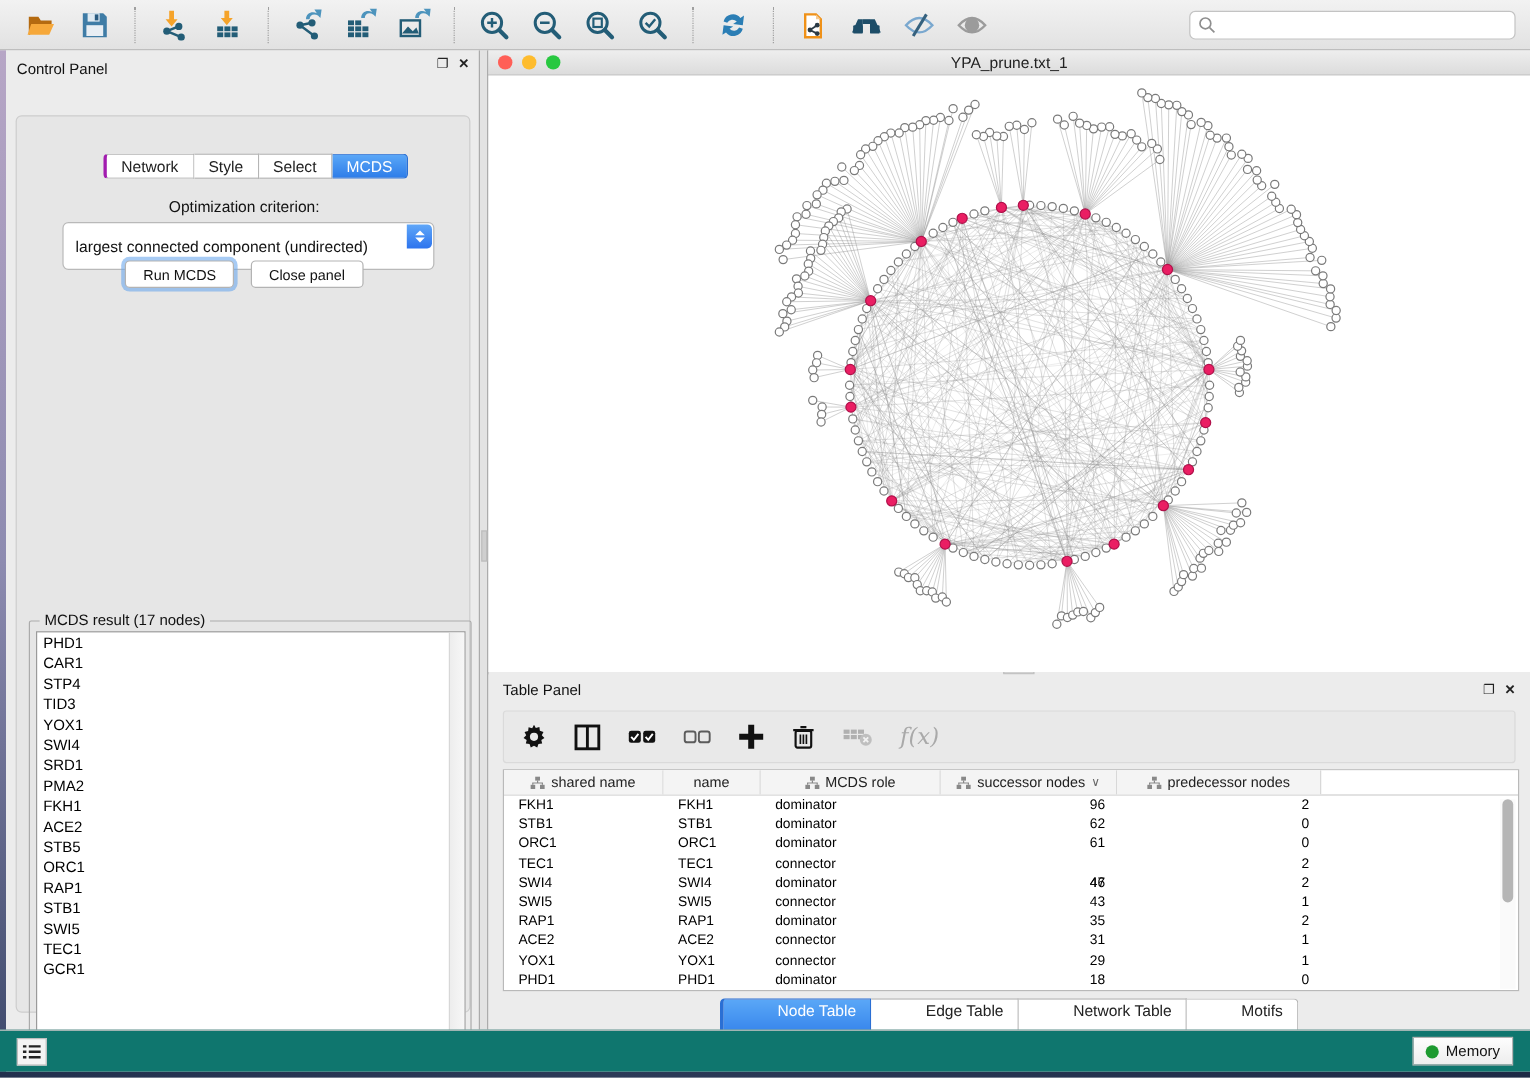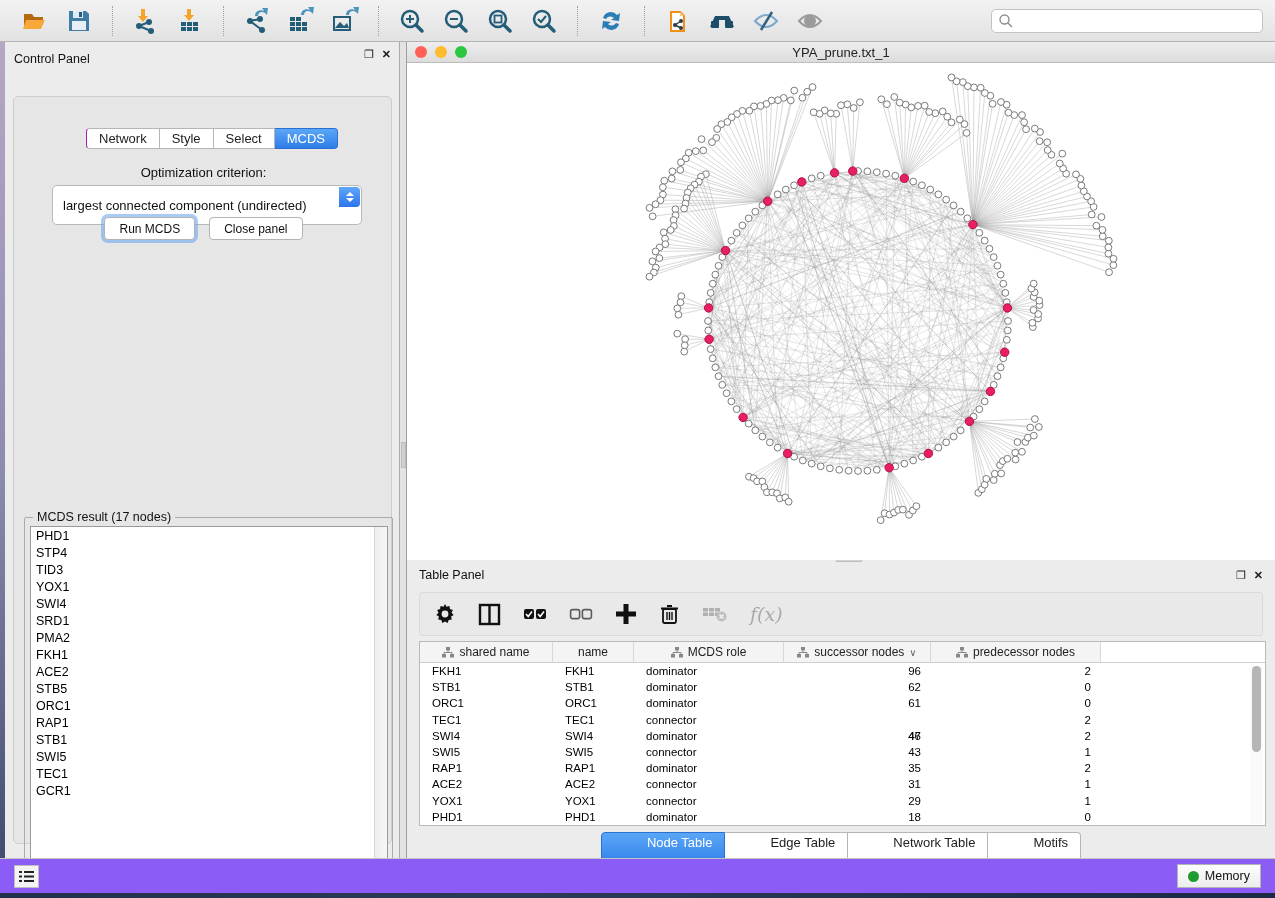--- a/index.html
+++ b/index.html
@@ -25,21 +25,21 @@
   #control-panel { left:5px; top:42px; width:395px; height:816px; background:#ececec;
     border-right:1px solid #ababab; }
   .panel-title { font-size:12.5px; color:#111; }
   .win-btns { display:flex; gap:8px; align-items:center; }
   .win-glyph { font-size:11px; color:#222; line-height:1; cursor:default; }
   #cp-inner { left:8px; top:54px; width:379px; height:748px; background:#e6e6e6;
     border:1px solid #cdcdcd; border-radius:5px; }
   .seg-bar { display:flex; }
   .seg { height:21px; line-height:19px; padding:0 12px; font-size:13px; background:#fff;
     border:1px solid #b5b5b5; border-left:none; color:#222; cursor:default; white-space:nowrap; }
-  .seg:first-child { border-left:1px solid #a21caf; border-radius:4px 0 0 4px;text-align:center; }
+  .seg:first-child { border-left:3px solid #a21caf; border-radius:4px 0 0 4px;text-align:center; }
   .seg:last-child { border-radius:0 4px 4px 0; }
   .seg.active { background:linear-gradient(#5aa7f7,#2e7de9); border-color:#2a6fd4; color:#fff; }
   #cp-tabs { left:72px; top:31px; }
   #opt-label { left:0; top:68px; width:379px; text-align:center; font-size:13px; color:#111; }
   #criterion { left:38px; top:88px; width:310px; height:40px; background:#fff;
     border:1px solid #b9b9b9; border-radius:5px; font-size:13px; color:#111;
     display:flex; align-items:center; padding-left:10px; }
   #criterion .stepper { position:absolute; right:1px; top:1px; width:21px; height:20px;
     border-radius:0 4px 4px 0; background:linear-gradient(#60a7f8,#2d74ee);
     display:flex; flex-direction:column; align-items:center; justify-content:center; gap:2px; }
@@ -90,21 +90,21 @@
     justify-content:center; gap:5px; font-size:12px; color:#222; }
   .tr { display:flex; height:16.2px; align-items:center; }
   .td { font-size:11.5px; color:#000; padding:0 12px; white-space:nowrap; overflow:hidden; }
   .td.num { text-align:right; padding-right:10px; }
   #table-scroll { position:absolute; right:2px; top:24px; width:13px; height:158px; background:#fafafa; }
   #table-thumb { position:absolute; left:2px; top:0px; width:9px; height:86px;
     background:#b5b5b5; border-radius:5px; }
   #tp-tabs { position:absolute; left:0; top:270px; width:100%; display:flex; justify-content:center; }
   #tp-tabs .seg { font-size:13px; height:36px; line-height:20px;padding-left:45px; }
   
-  #status-bar { left:0; top:858px; width:1275px; height:35px; background:#8b5cf6;
+  #status-bar { left:0; top:858px; width:1275px; height:35px; background:#0f766e;
     border-top:1px solid #c4c4c4; display:flex; align-items:center; padding:0 14px; }
   #console-btn { width:25px; height:23px; background:#f4f4f4; border:1px solid #bdbdbd;
     display:flex; align-items:center; justify-content:center; }
   #memory-btn { margin-left:auto; height:24px; background:linear-gradient(#fdfdfd,#ededed);
     border:1px solid #b3b3b3; display:flex; align-items:center; gap:6px; padding:0 10px;
     font-size:12.5px; color:#111; }
   #memory-dot { width:11px; height:11px; border-radius:50%; background:#1d9a30; }
   svg { display:block; }
 </style>
 </head>
@@ -293,20 +293,21 @@
     </div>
     <div id="cp-buttons" class="abs">
       <span id="run-btn" class="push-btn">Run MCDS</span>
       <span class="push-btn">Close panel</span>
     </div>
     <div id="result-group" class="abs">
       <span id="result-title">MCDS result (17 nodes)</span>
       <div id="result-list">
         <div id="result-items">
             <div class="list-row">PHD1</div>
+            <div class="list-row">CAR1</div>
             <div class="list-row">STP4</div>
             <div class="list-row">TID3</div>
             <div class="list-row">YOX1</div>
             <div class="list-row">SWI4</div>
             <div class="list-row">SRD1</div>
             <div class="list-row">PMA2</div>
             <div class="list-row">FKH1</div>
             <div class="list-row">ACE2</div>
             <div class="list-row">STB5</div>
             <div class="list-row">ORC1</div>

